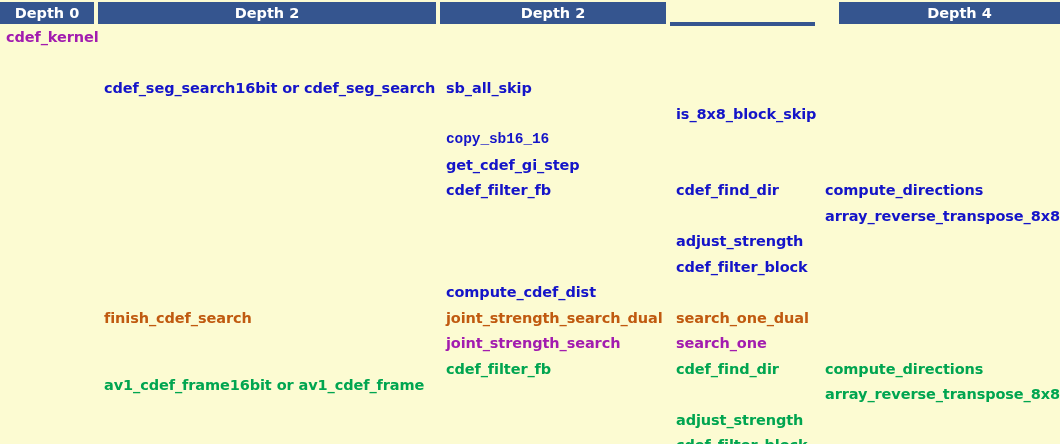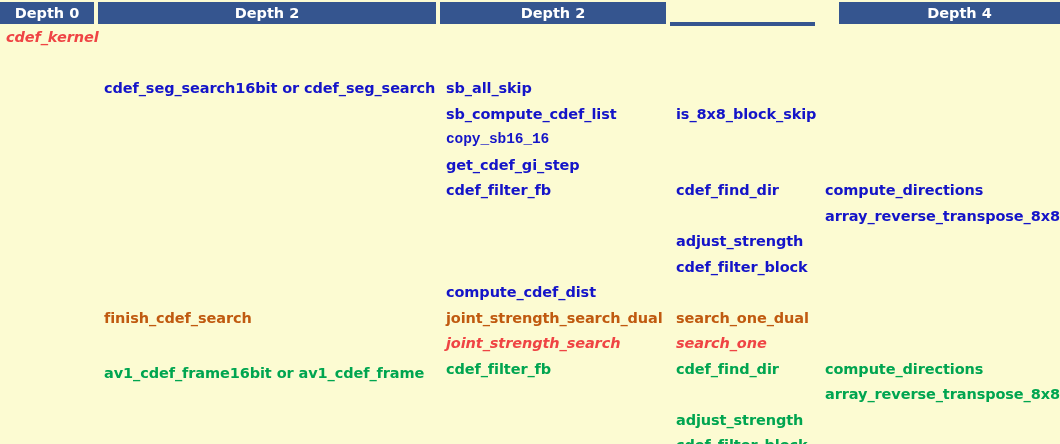--- a/index.html
+++ b/index.html
@@ -50,57 +50,56 @@
   }
   .cell {
     position: absolute;
     font-size: 14.5px;
     font-weight: bold;
     line-height: 18px;
     white-space: nowrap;
     letter-spacing: -0.1px;
   }
   .c-blue  { color: #1414c8; }
-  .c-black { color: #ef4444; font-style: italic; }
+  .c-black { color: #a21caf; }
   .c-brown { color: #c05a10; }
   .c-green { color: #00a550; }
 </style>
 </head>
 <body>
 
 <div id="call-tree-table">
 
   <div class="header-row">
       <div class="hdr-cell" style="left: 0px; width: 94px;">Depth 0</div>
       <div class="hdr-cell" style="left: 98px; width: 338px;">Depth 2</div>
       <div class="hdr-cell" style="left: 440px; width: 226px;">Depth 2</div>
       <div class="hdr-cell" style="left: 670px; width: 145px; margin-top: 20px;">Depth 3</div>
       <div class="hdr-cell" style="left: 819px; width: 241px; margin-left: 20px;">Depth 4</div>
     </div>
   <div class="body-area">
       <div class="cell c-black" style="left: 6px; top: 2px;">cdef_kernel</div>
       <div class="cell c-blue" style="left: 104px; top: 53px; text-align: center;">cdef_seg_search16bit or cdef_seg_search</div>
       <div class="cell c-blue" style="left: 446px; top: 53px;">sb_all_skip</div>
-      <div class="cell c-blue" style="left: 446px; top: 78.5px;">sb_compute_cdef_list</div>
       <div class="cell c-blue" style="left: 676px; top: 78.5px;">is_8x8_block_skip</div>
       <div class="cell c-blue" style="left: 446px; top: 104px; font-family: Liberation Mono, monospace;">copy_sb16_16</div>
       <div class="cell c-blue" style="left: 446px; top: 129.5px;">get_cdef_gi_step</div>
       <div class="cell c-blue" style="left: 446px; top: 155px;">cdef_filter_fb</div>
       <div class="cell c-blue" style="left: 676px; top: 155px;">cdef_find_dir</div>
       <div class="cell c-blue" style="left: 825px; top: 155px;">compute_directions</div>
       <div class="cell c-blue" style="left: 825px; top: 180.5px;">array_reverse_transpose_8x8</div>
       <div class="cell c-blue" style="left: 676px; top: 206px;">adjust_strength</div>
       <div class="cell c-blue" style="left: 676px; top: 231.5px;">cdef_filter_block</div>
       <div class="cell c-blue" style="left: 446px; top: 257px;">compute_cdef_dist</div>
       <div class="cell c-brown" style="left: 104px; top: 282.5px;">finish_cdef_search</div>
       <div class="cell c-brown" style="left: 676px; top: 282.5px;">search_one_dual</div>
       <div class="cell c-brown" style="left: 446px; top: 282.5px;">joint_strength_search_dual</div>
       <div class="cell c-black" style="left: 446px; top: 308px;">joint_strength_search</div>
       <div class="cell c-black" style="left: 676px; top: 308px;">search_one</div>
-      <div class="cell c-green" style="left: 104px; top: 338px;">av1_cdef_frame16bit or av1_cdef_frame</div>
+      <div class="cell c-green" style="left: 104px; top: 350px;">av1_cdef_frame16bit or av1_cdef_frame</div>
       <div class="cell c-green" style="left: 446px; top: 333.5px;">cdef_filter_fb</div>
       <div class="cell c-green" style="left: 676px; top: 333.5px;">cdef_find_dir</div>
       <div class="cell c-green" style="left: 825px; top: 333.5px;">compute_directions</div>
       <div class="cell c-green" style="left: 825px; top: 359px;">array_reverse_transpose_8x8</div>
       <div class="cell c-green" style="left: 676px; top: 384.5px;">adjust_strength</div>
       <div class="cell c-green" style="left: 676px; top: 410px;">cdef_filter_block</div>
     </div>
 
 </div>
 

